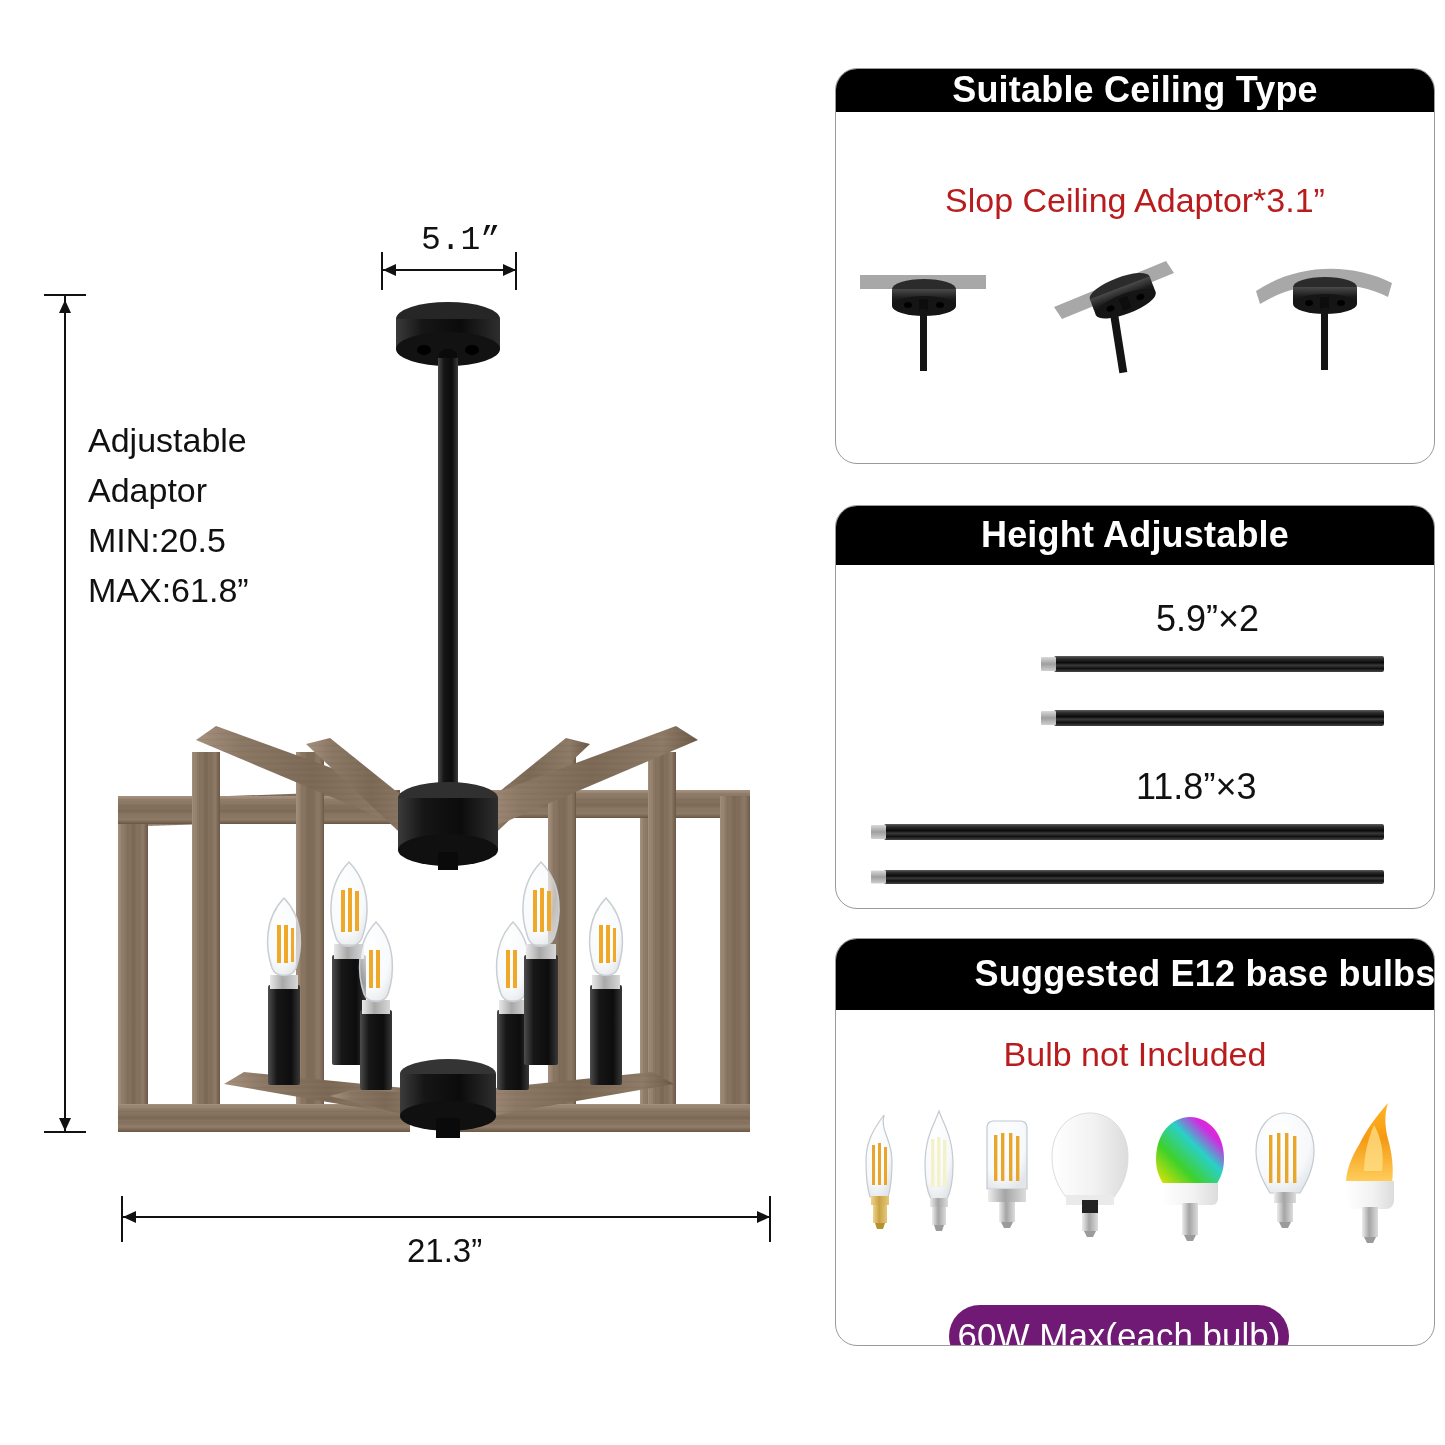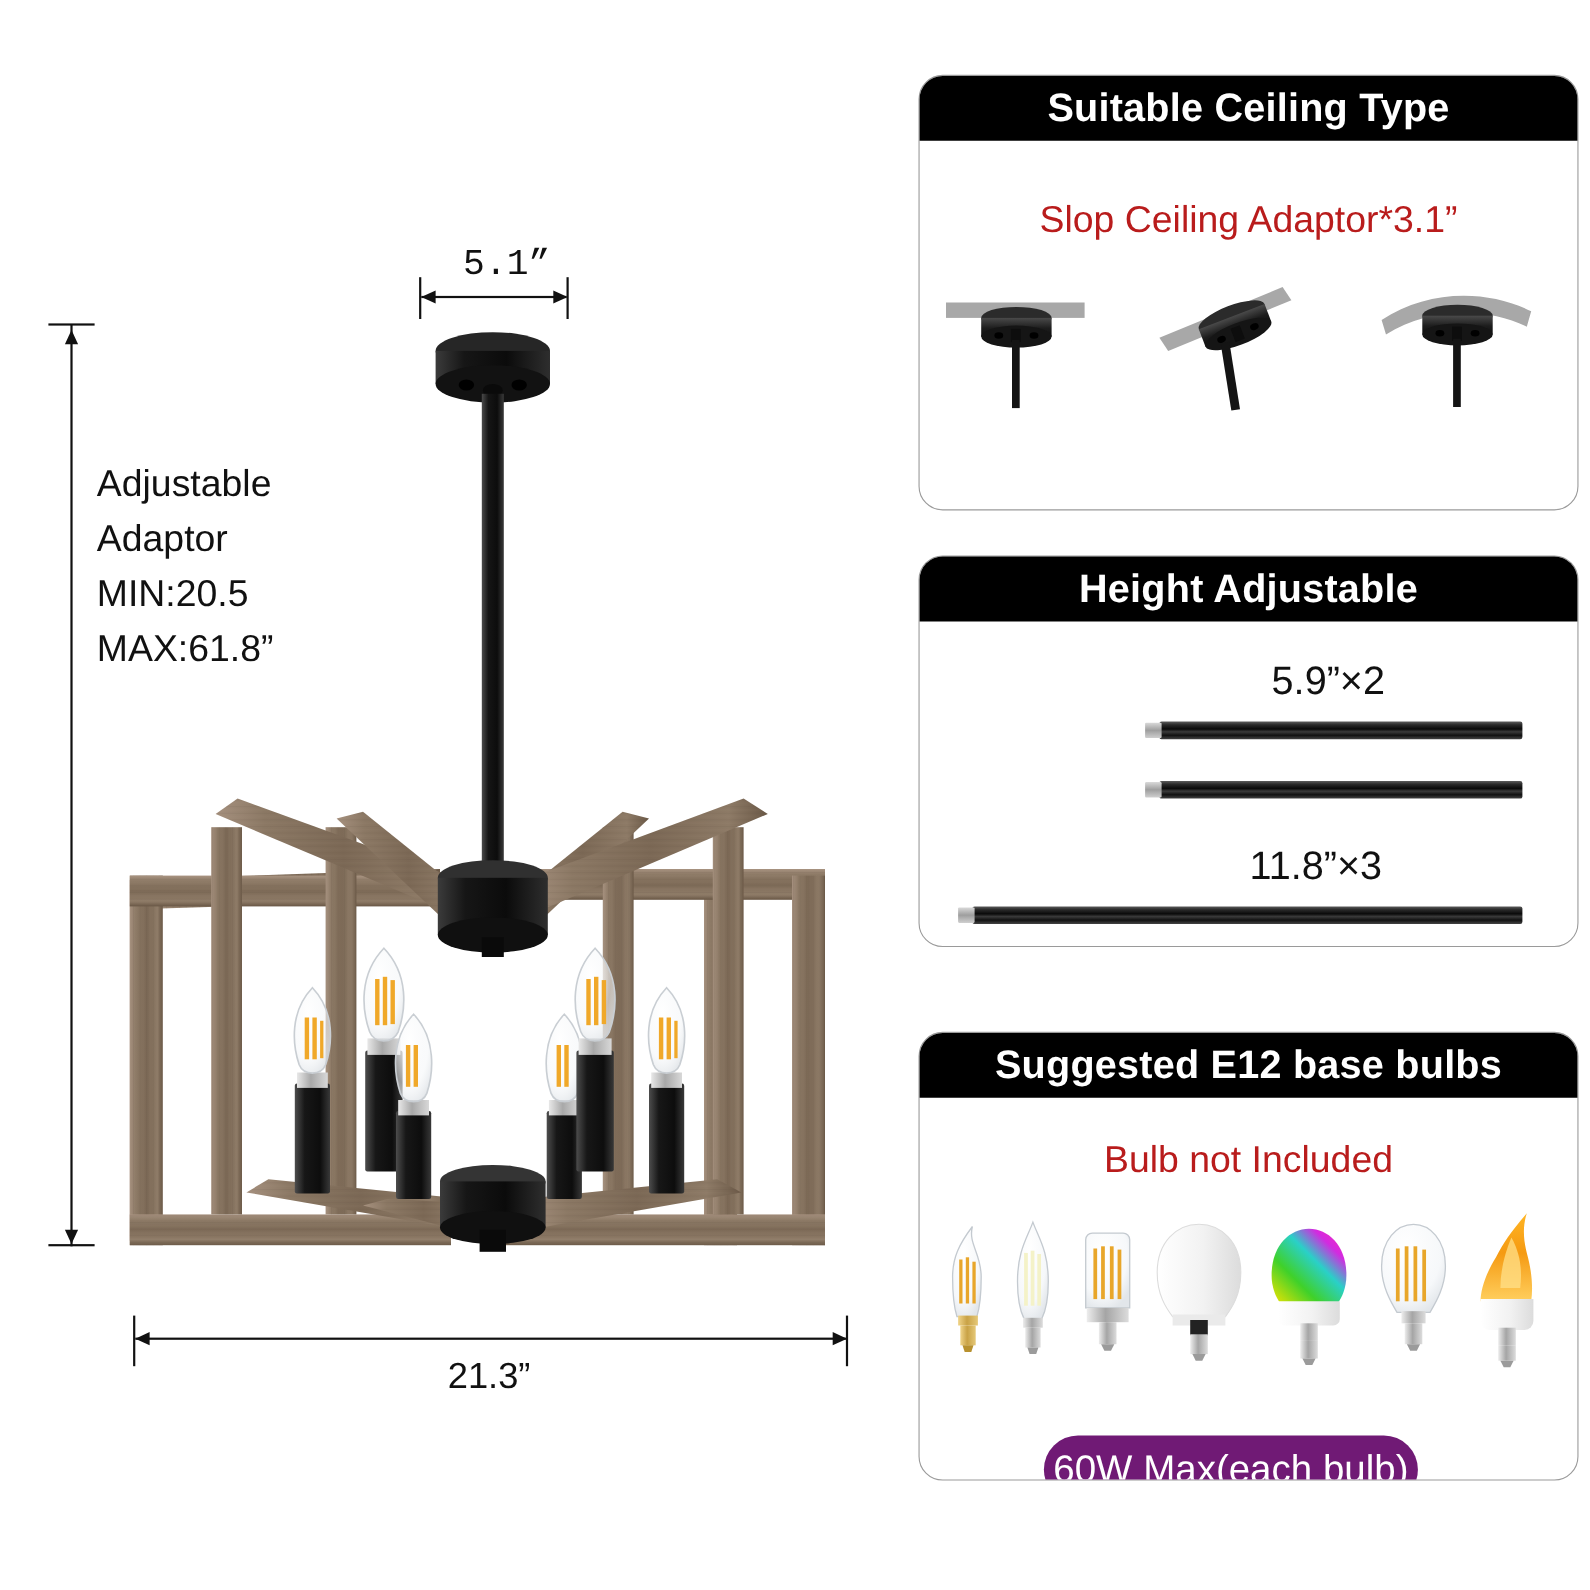--- a/index.html
+++ b/index.html
@@ -266,21 +266,21 @@
       <rect x="592" y="975" width="28" height="14" fill="url(#collar)"></rect>
       <path d="M606 898 C627 920 624 950 618 968 C614 978 598 978 594 968 C588 950 585 920 606 898 Z" fill="url(#glassG)" stroke="#c9ced3" stroke-width="1.5"></path>
       <rect x="599" y="925" width="4" height="38" fill="#f0a829"></rect>
       <rect x="606" y="925" width="4" height="38" fill="#f0a829"></rect>
       <rect x="613" y="928" width="3" height="34" fill="#f0a829"></rect>
     </g>
   </svg>
 </div>
 
 <div class="panel" style="left:835px;top:68px;width:600px;height:396px;">
-  <div class="panel-head" style="height:60px;">
+  <div class="panel-head" style="height:44px;">
     <span>Suitable Ceiling Type</span>
   </div>
   <div class="panel-body" style="top:60px;height:336px;">
     <div class="panel-subtitle" style="margin-top:52px;">Slop Ceiling Adaptor*3.1”</div>
 
     <svg width="600" height="210" viewBox="0 0 600 210" style="position:absolute;left:0;top:110px;">
       <defs>
         <linearGradient id="capG" x1="0" y1="0" x2="0" y2="1">
           <stop offset="0%" stop-color="#4a4a4a"></stop>
           <stop offset="55%" stop-color="#1d1d1d"></stop>
@@ -319,21 +319,21 @@
         <ellipse cx="489" cy="65" rx="32" ry="10" fill="#151515"></ellipse>
         <ellipse cx="473" cy="64" rx="4" ry="3" fill="#000"></ellipse>
         <ellipse cx="505" cy="64" rx="4" ry="3" fill="#000"></ellipse>
         <rect x="484" y="58" width="9" height="13" fill="#0d0d0d"></rect>
         <rect x="485" y="69" width="7" height="62" fill="#141414"></rect>
       </g>
     </svg>
   </div>
 </div>
 
-<div class="panel" style="left:835px;top:505px;width:600px;height:356px;">
+<div class="panel" style="left:835px;top:505px;width:600px;height:404px;">
   <div class="panel-head" style="height:60px;">
     <span>Height Adjustable</span>
   </div>
   <div class="panel-body" style="top:60px;height:344px;">
 
     <div class="rod-label" style="left:320px;top:32px;">5.9”×2</div>
 
     <div class="rod" style="left:218px;top:90px;width:330px;height:16px;">
       <div class="rod-tip" style="height:14px;"></div>
     </div>
@@ -347,21 +347,21 @@
       <div class="rod-tip" style="height:14px;"></div>
     </div>
     <div class="rod" style="left:48px;top:304px;width:500px;height:14px;">
       <div class="rod-tip" style="height:13px;"></div>
     </div>
 
   </div>
 </div>
 
 <div class="panel" style="left:835px;top:938px;width:600px;height:408px;">
-  <div class="panel-head" style="height:60px;">
+  <div class="panel-head" style="height:72px;justify-content:flex-end;">
     <span>Suggested E12 base bulbs</span>
   </div>
   <div class="panel-body" style="top:60px;height:348px;">
     <div class="panel-subtitle" style="margin-top:36px;">Bulb not Included</div>
 
     <svg width="600" height="190" viewBox="0 0 600 190" style="position:absolute;left:0;top:96px;">
       <defs>
         <radialGradient id="clearG" cx="38%" cy="28%" r="78%">
           <stop offset="0%" stop-color="#ffffff"></stop>
           <stop offset="72%" stop-color="#f6f8fa"></stop>

